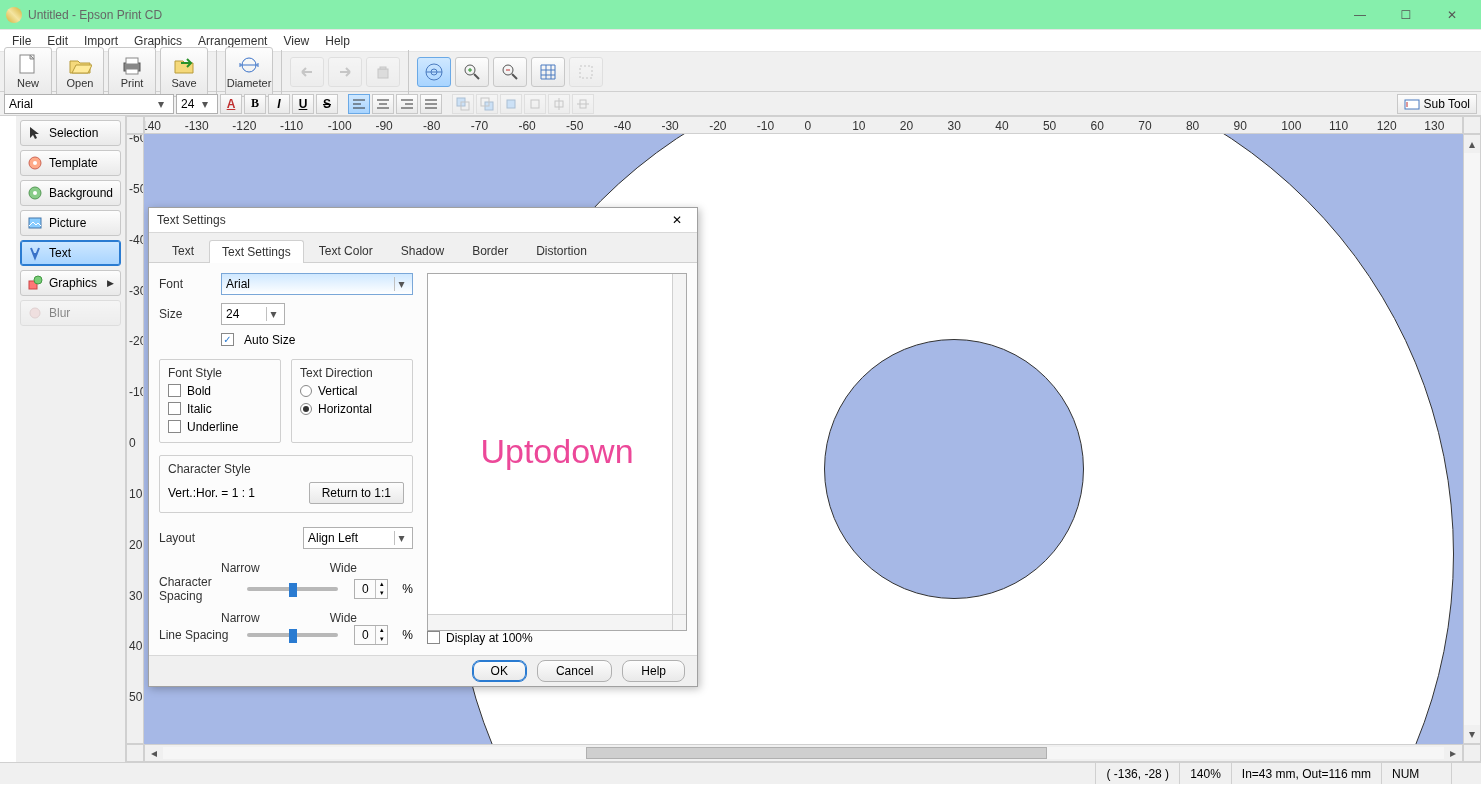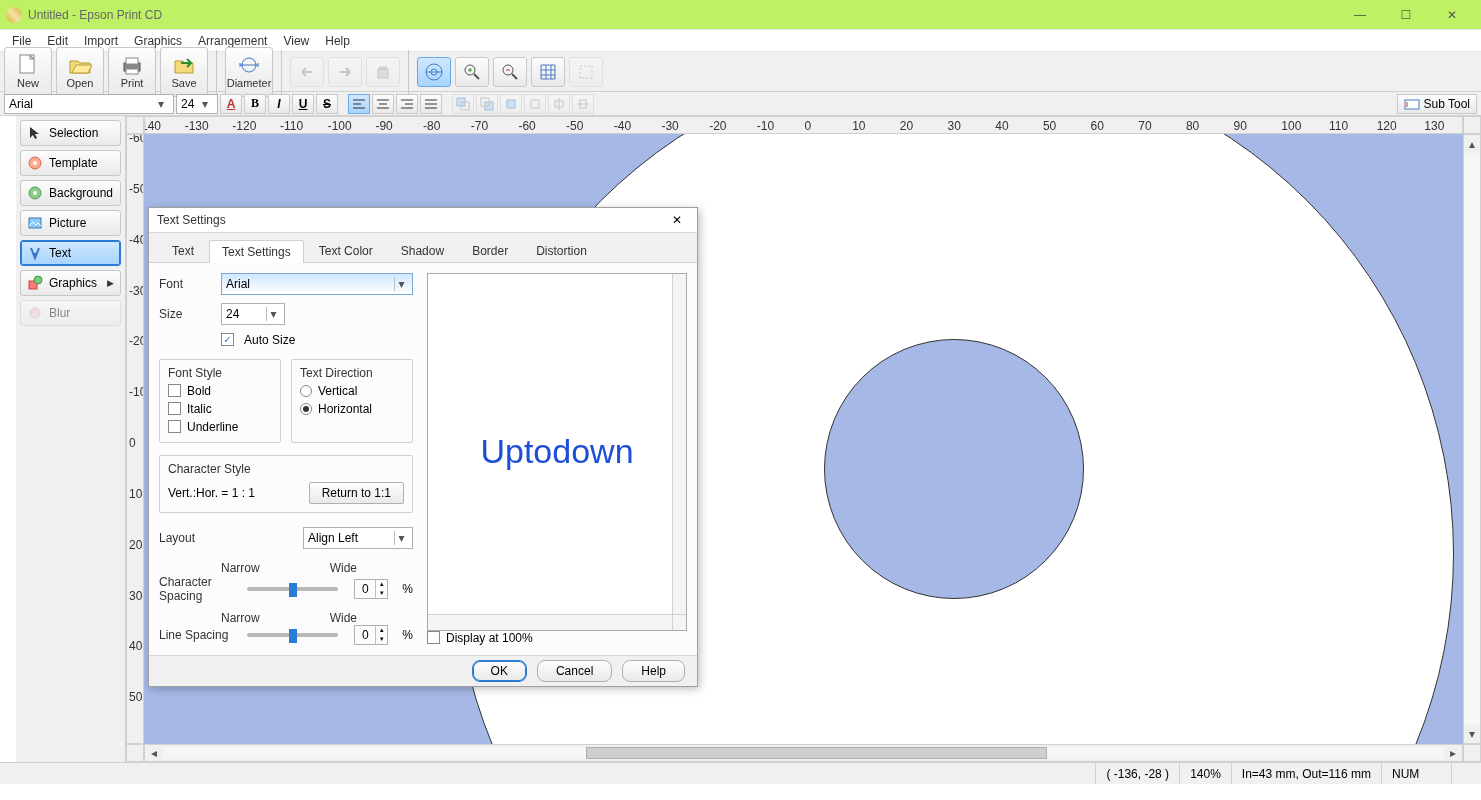--- a/index.html
+++ b/index.html
@@ -1,19 +1,19 @@
 <!DOCTYPE html>
 <html><head>
 <meta charset="utf-8">
 <style>
 * { box-sizing: border-box; margin: 0; padding: 0; font-family: "Segoe UI", Tahoma, sans-serif; font-size: 12px; }
 html, body { width: 1481px; height: 800px; overflow: hidden; background: #fff; }
 
 
-.titlebar { height: 30px; background: #bef264; border-bottom: 1px solid #e5e5e5; display: flex; align-items: center; padding: 0 6px; color: #666; }
+.titlebar { height: 30px; background: #86efac; border-bottom: 1px solid #e5e5e5; display: flex; align-items: center; padding: 0 6px; color: #666; }
 .titlebar .app-icon { width: 16px; height: 16px; background: linear-gradient(45deg,#d4af37,#f4e5a1,#d4af37); border-radius: 50%; margin-right: 6px; }
 .titlebar .title-text { flex: 1; }
 .titlebar .win-btn { width: 46px; height: 30px; display: flex; align-items: center; justify-content: center; color: #555; }
 
 
 .menubar { height: 22px; background: #fff; display: flex; align-items: center; padding: 0 4px; border-bottom: 1px solid #e5e5e5; }
 .menubar .menu-item { padding: 2px 8px; color: #333; }
 
 
 .maintoolbar { height: 40px; background: #f0f0f0; border-bottom: 1px solid #d0d0d0; display: flex; align-items: center; padding: 2px 4px; gap: 4px; }
@@ -101,21 +101,21 @@
 .slider { flex:1; height:4px; background:#b8b8b8; border-radius:2px; position:relative; margin:0 6px;}
 .slider .knob { position:absolute; left:50%; top:-4px; width:8px; height:14px; background:#2a7bd1; transform:translateX(-50%);}
 .nwlbl { width:52px; text-align:left; color:#333;}
 .ewlbl { width:52px; text-align:right; color:#333;}
 .spin { width:34px; height:20px; border:1px solid #b0b0b0; display:flex;}
 .spin .spval { flex:1; text-align:center; line-height:18px;}
 .spin .spbtns { width:12px; display:flex; flex-direction:column;}
 .spin .spbtns div { flex:1; border-left:1px solid #c0c0c0; font-size:7px; display:flex; align-items:center; justify-content:center;}
 .pct { margin-left:4px;}
 .preview { flex:1; border:1px solid #aaa; background:#fff; position:relative; display:flex; align-items:center; justify-content:center;}
-.preview .pvtext { font-family: Arial; font-size: 34px; color:#1d4ed8;}
+.preview .pvtext { font-family: Arial; font-size: 34px; color:#ec4899;}
 .preview .vscroll-mini { position:absolute; right:0; top:0; bottom:16px; width:14px; background:#f4f4f4; border-left:1px solid #d0d0d0;}
 .preview .hscroll-mini { position:absolute; left:0; right:14px; bottom:0; height:16px; background:#f4f4f4; border-top:1px solid #d0d0d0;}
 .preview .corner-mini { position:absolute; right:0; bottom:0; width:14px; height:16px; background:#f4f4f4; border-left:1px solid #d0d0d0; border-top:1px solid #d0d0d0;}
 .below-preview { display:flex; align-items:center; gap:6px;}
 .dlg-footer { height:36px; display:flex; align-items:center; justify-content:flex-end; gap:10px; padding:0 12px; background:#f0f0f0; border-top:1px solid #d8d8d8;}
 .dlg-footer .ok-btn { border-color:#2a7bd1; box-shadow:0 0 0 1px #2a7bd1 inset; padding:0 22px;}
 .dlg-footer .dlg-btn { padding:0 18px;border-radius:8px; }
 
 svg { display:block; }
 </style>

